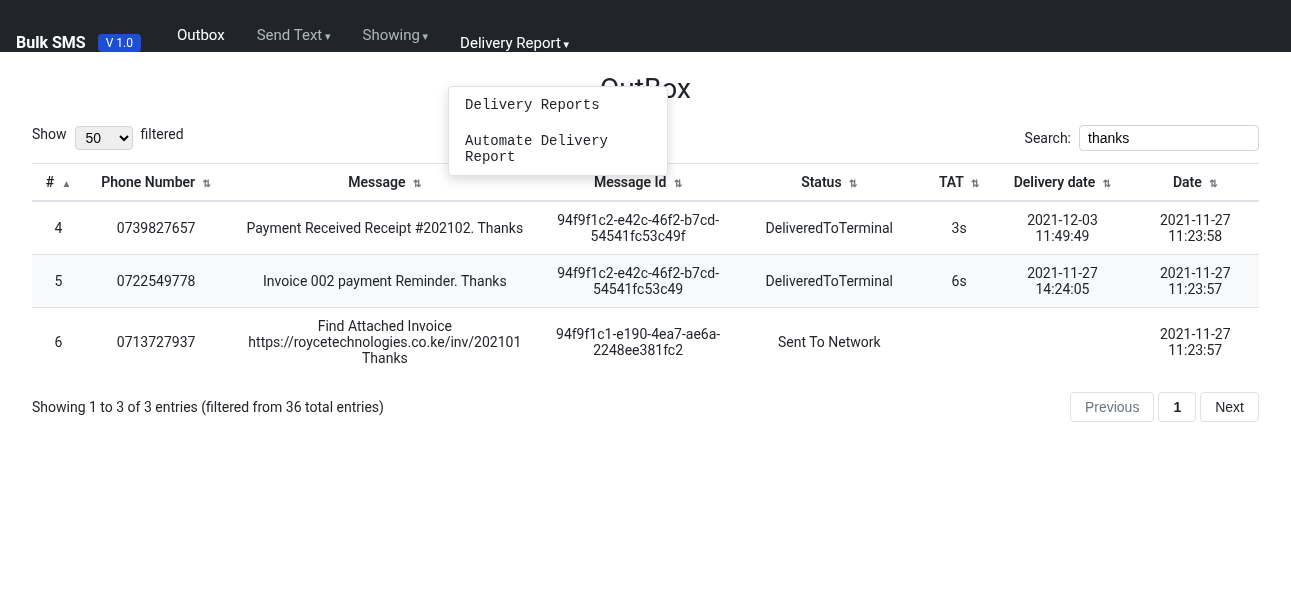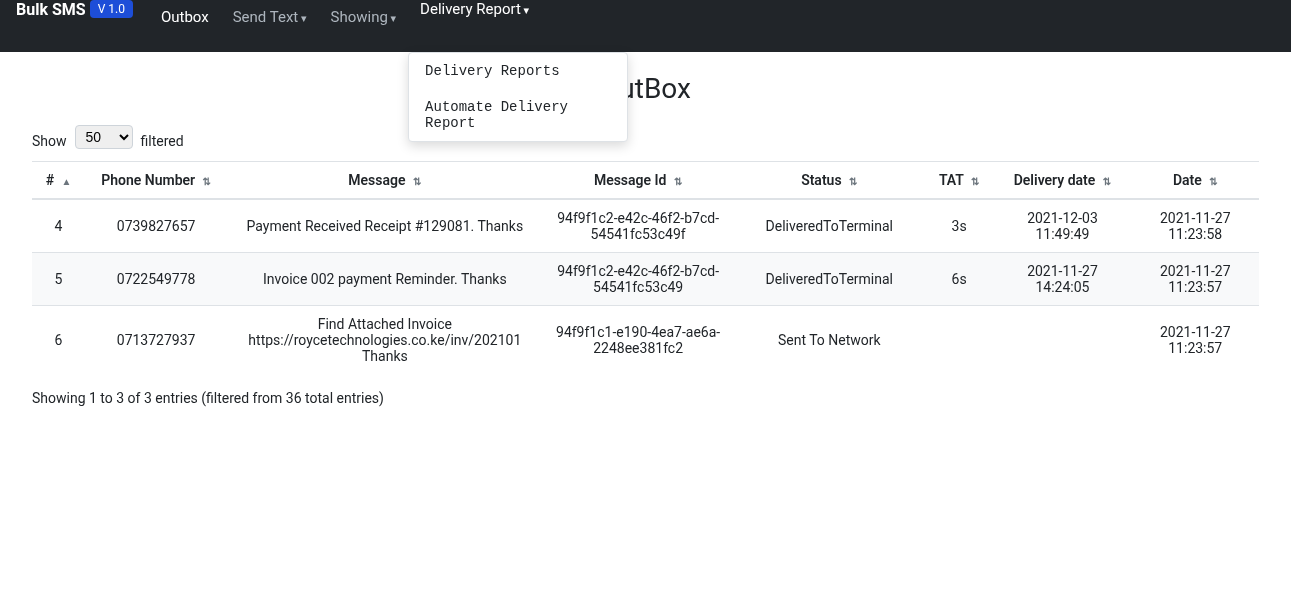--- a/index.html
+++ b/index.html
@@ -2,23 +2,24 @@
 <html><head>
   <meta charset="utf-8">
   <style>
     * { box-sizing: border-box; margin: 0; padding: 0; }
     body { font-family: -apple-system, BlinkMacSystemFont, 'Segoe UI', Roboto, sans-serif; font-size: 14px; background: #fff; color: #212529; }
 
     
     .navbar {
       background: #212529;
       display: flex;
-      align-items: flex-start;
+      align-items: flex-end;
       padding: 0 16px;
       height: 52px;
+      gap: 8px;
     }
     .navbar-brand {
       color: #fff;
       font-weight: bold;
       font-size: 16px;
       margin-right: 4px;
     }
     .badge-version {
       background: #1d4ed8;
       color: #fff;
@@ -77,21 +78,21 @@
 
     
     .table-controls {
       display: flex;
       justify-content: space-between;
       align-items: center;
       margin-bottom: 12px;
     }
     .show-entries {
       display: flex;
-      align-items: flex-end;
+      align-items: flex-start;
       gap: 8px;
       color: #212529;
     }
     .show-entries select {
       border: 1px solid #ced4da;
       border-radius: 4px;
       padding: 2px 6px;
       font-size: 14px;
     }
     .search-box {
@@ -210,20 +211,24 @@
     <div class="show-entries">
       <span>Show</span>
       <select>
         <option>10</option>
         <option>25</option>
         <option selected="">50</option>
         <option>100</option>
       </select>
       <span>filtered</span>
     </div>
+    <div class="search-box">
+      <label>Search:</label>
+      <input type="text" value="thanks" style="">
+    </div>
   </div>
 
   <table class="data-table">
     <thead>
       <tr>
         <th class="col-hash sortable">
           # <span class="sort-indicator">▲</span>
         </th>
         <th class="col-phone sortable">
           Phone Number <span class="sort-indicator">⇅</span>
@@ -245,21 +250,21 @@
         </th>
         <th class="col-date sortable">
           Date <span class="sort-indicator">⇅</span>
         </th>
       </tr>
     </thead>
     <tbody id="table-body">
     <tr>
       <td>4</td>
       <td>0739827657</td>
-      <td>Payment Received Receipt #129081. Thanks</td>
+      <td>Payment Received Receipt #202102. Thanks</td>
       <td>94f9f1c2-e42c-46f2-b7cd-54541fc53c49f</td>
       <td>DeliveredToTerminal</td>
       <td>3s</td>
       <td>2021-12-03 11:49:49</td>
       <td>2021-11-27 11:23:58</td>
     </tr>
         <tr>
       <td>5</td>
       <td>0722549778</td>
       <td>Invoice 002 payment Reminder. Thanks</td>
@@ -277,14 +282,19 @@
       <td>Sent To Network</td>
       <td></td>
       <td></td>
       <td>2021-11-27 11:23:57</td>
     </tr>
       </tbody>
   </table>
 
   <div class="pagination-area">
     <span class="pagination-info">Showing 1 to 3 of 3 entries (filtered from 36 total entries)</span>
+    <div class="pagination-controls">
+      <button class="page-btn disabled">Previous</button>
+      <button class="page-btn active">1</button>
+      <button class="page-btn">Next</button>
+    </div>
   </div>
 </div>
 
 </body></html>

